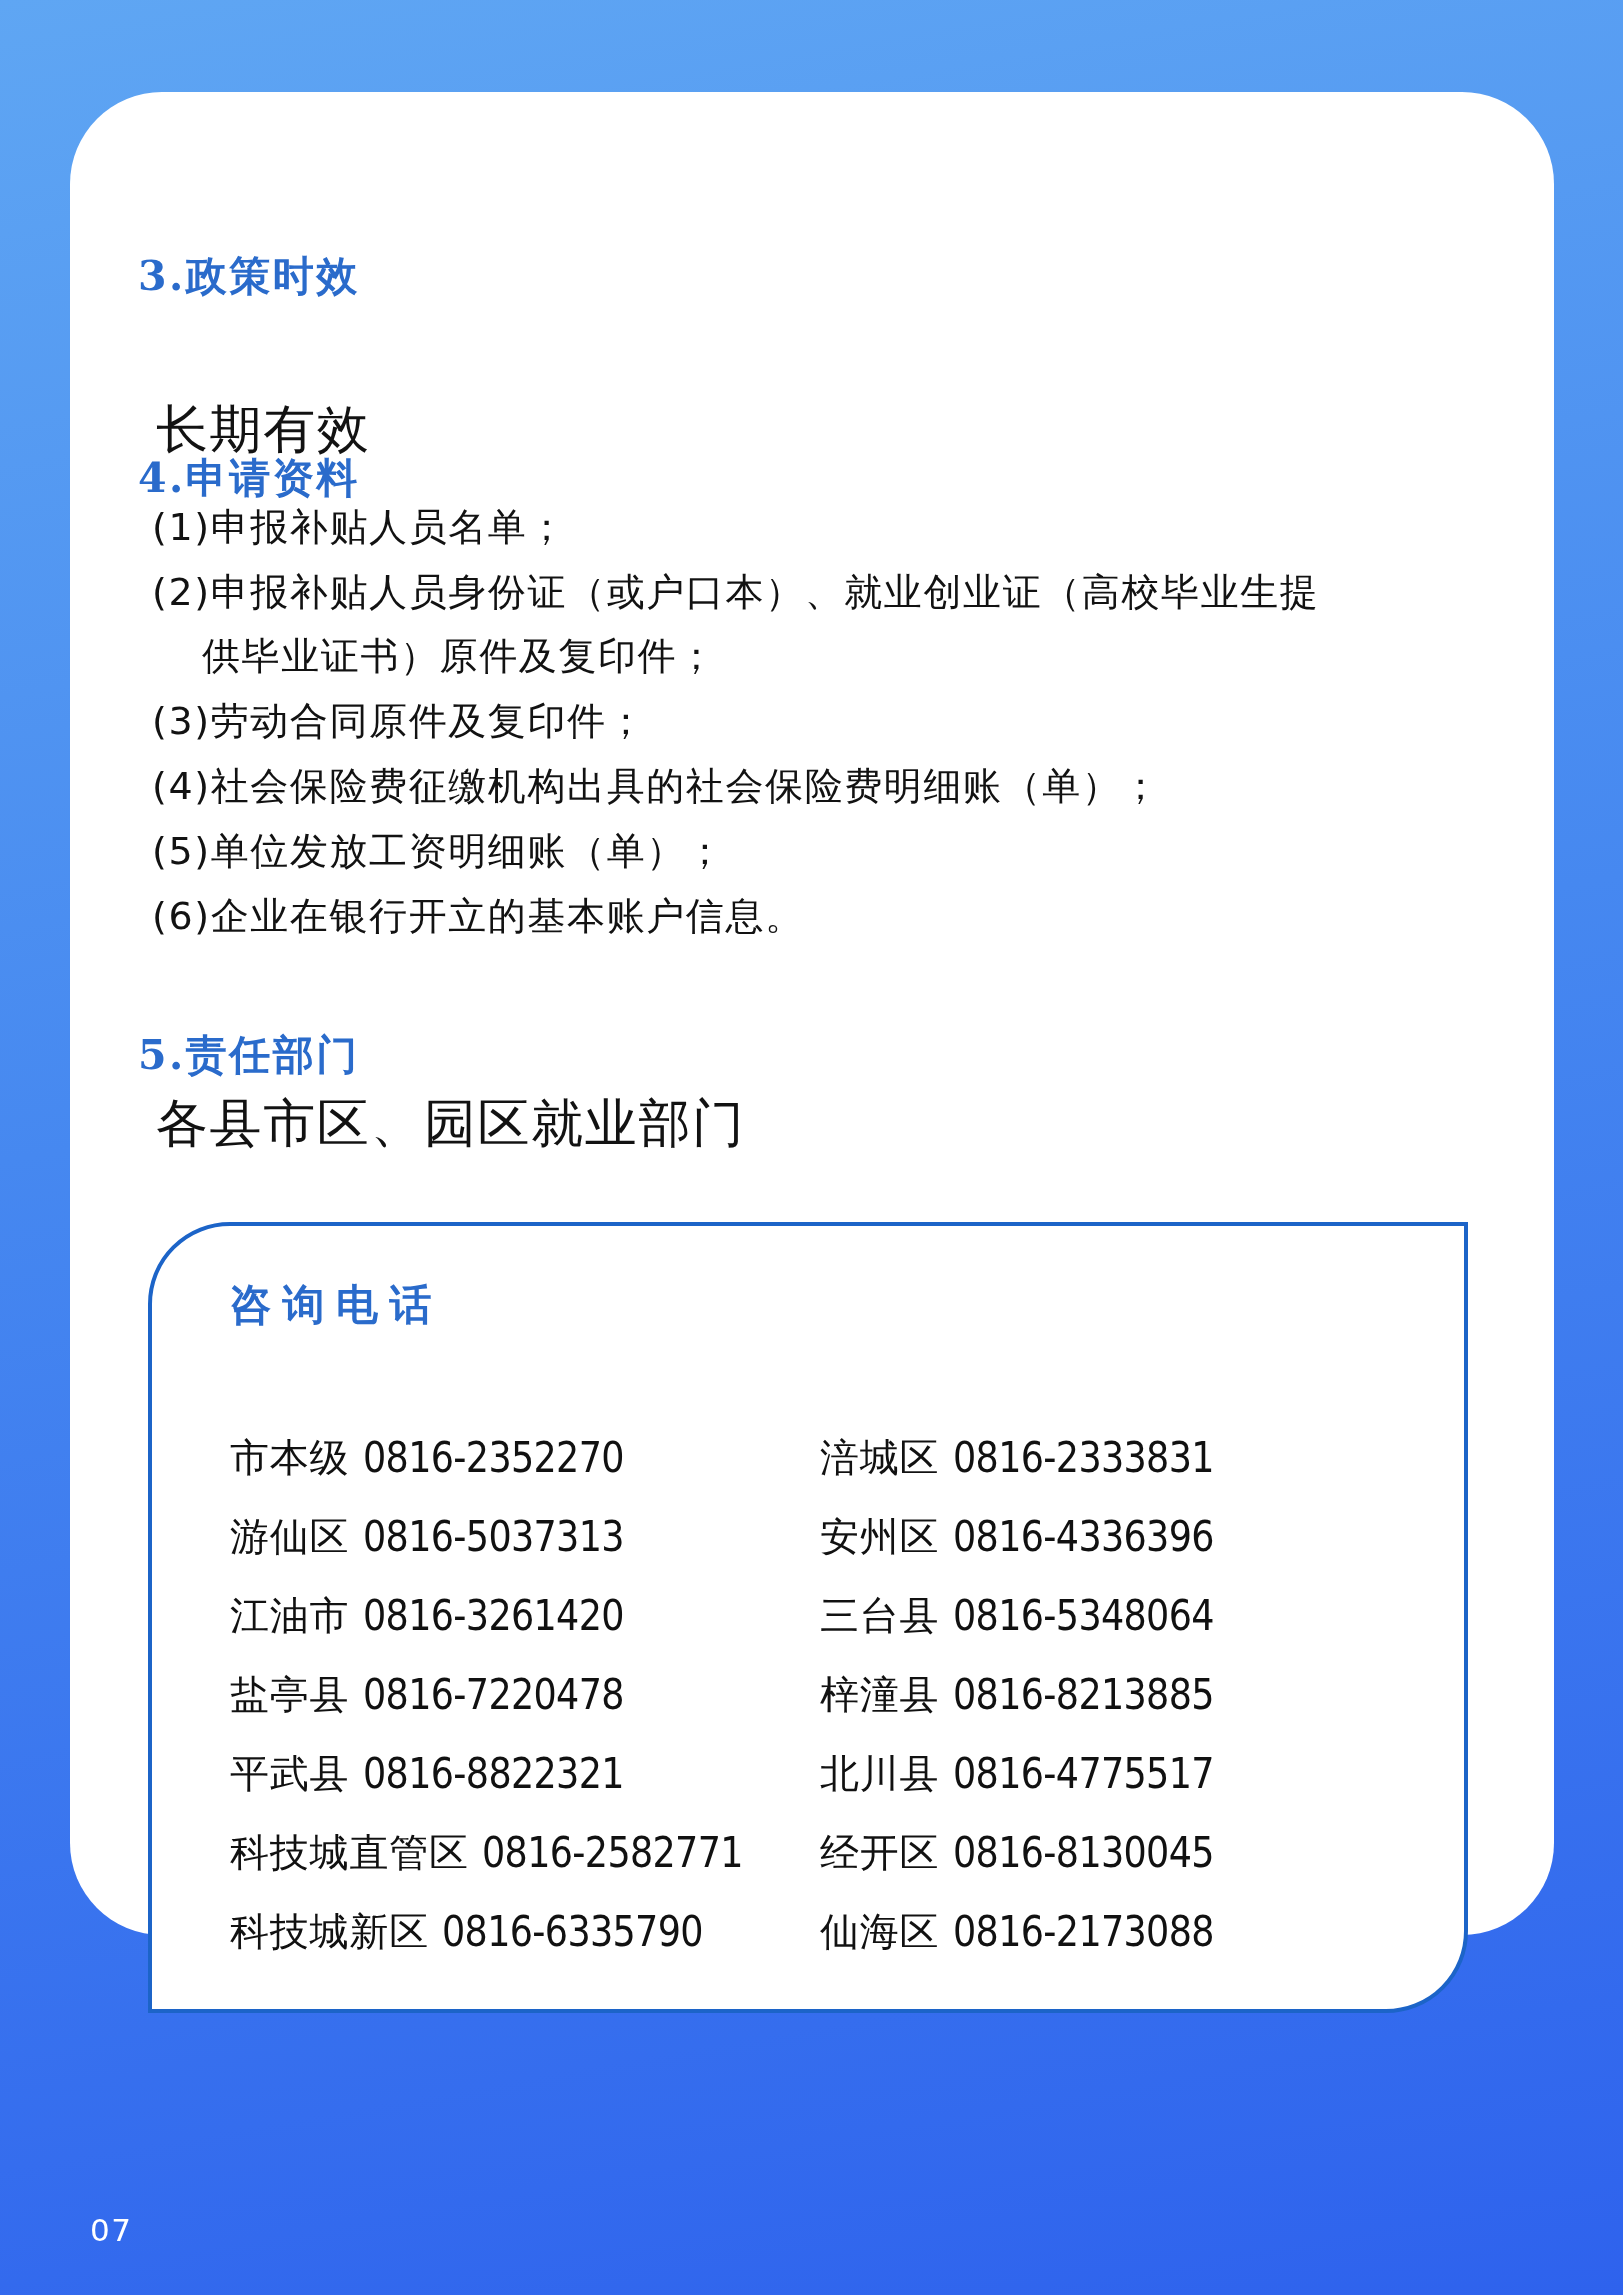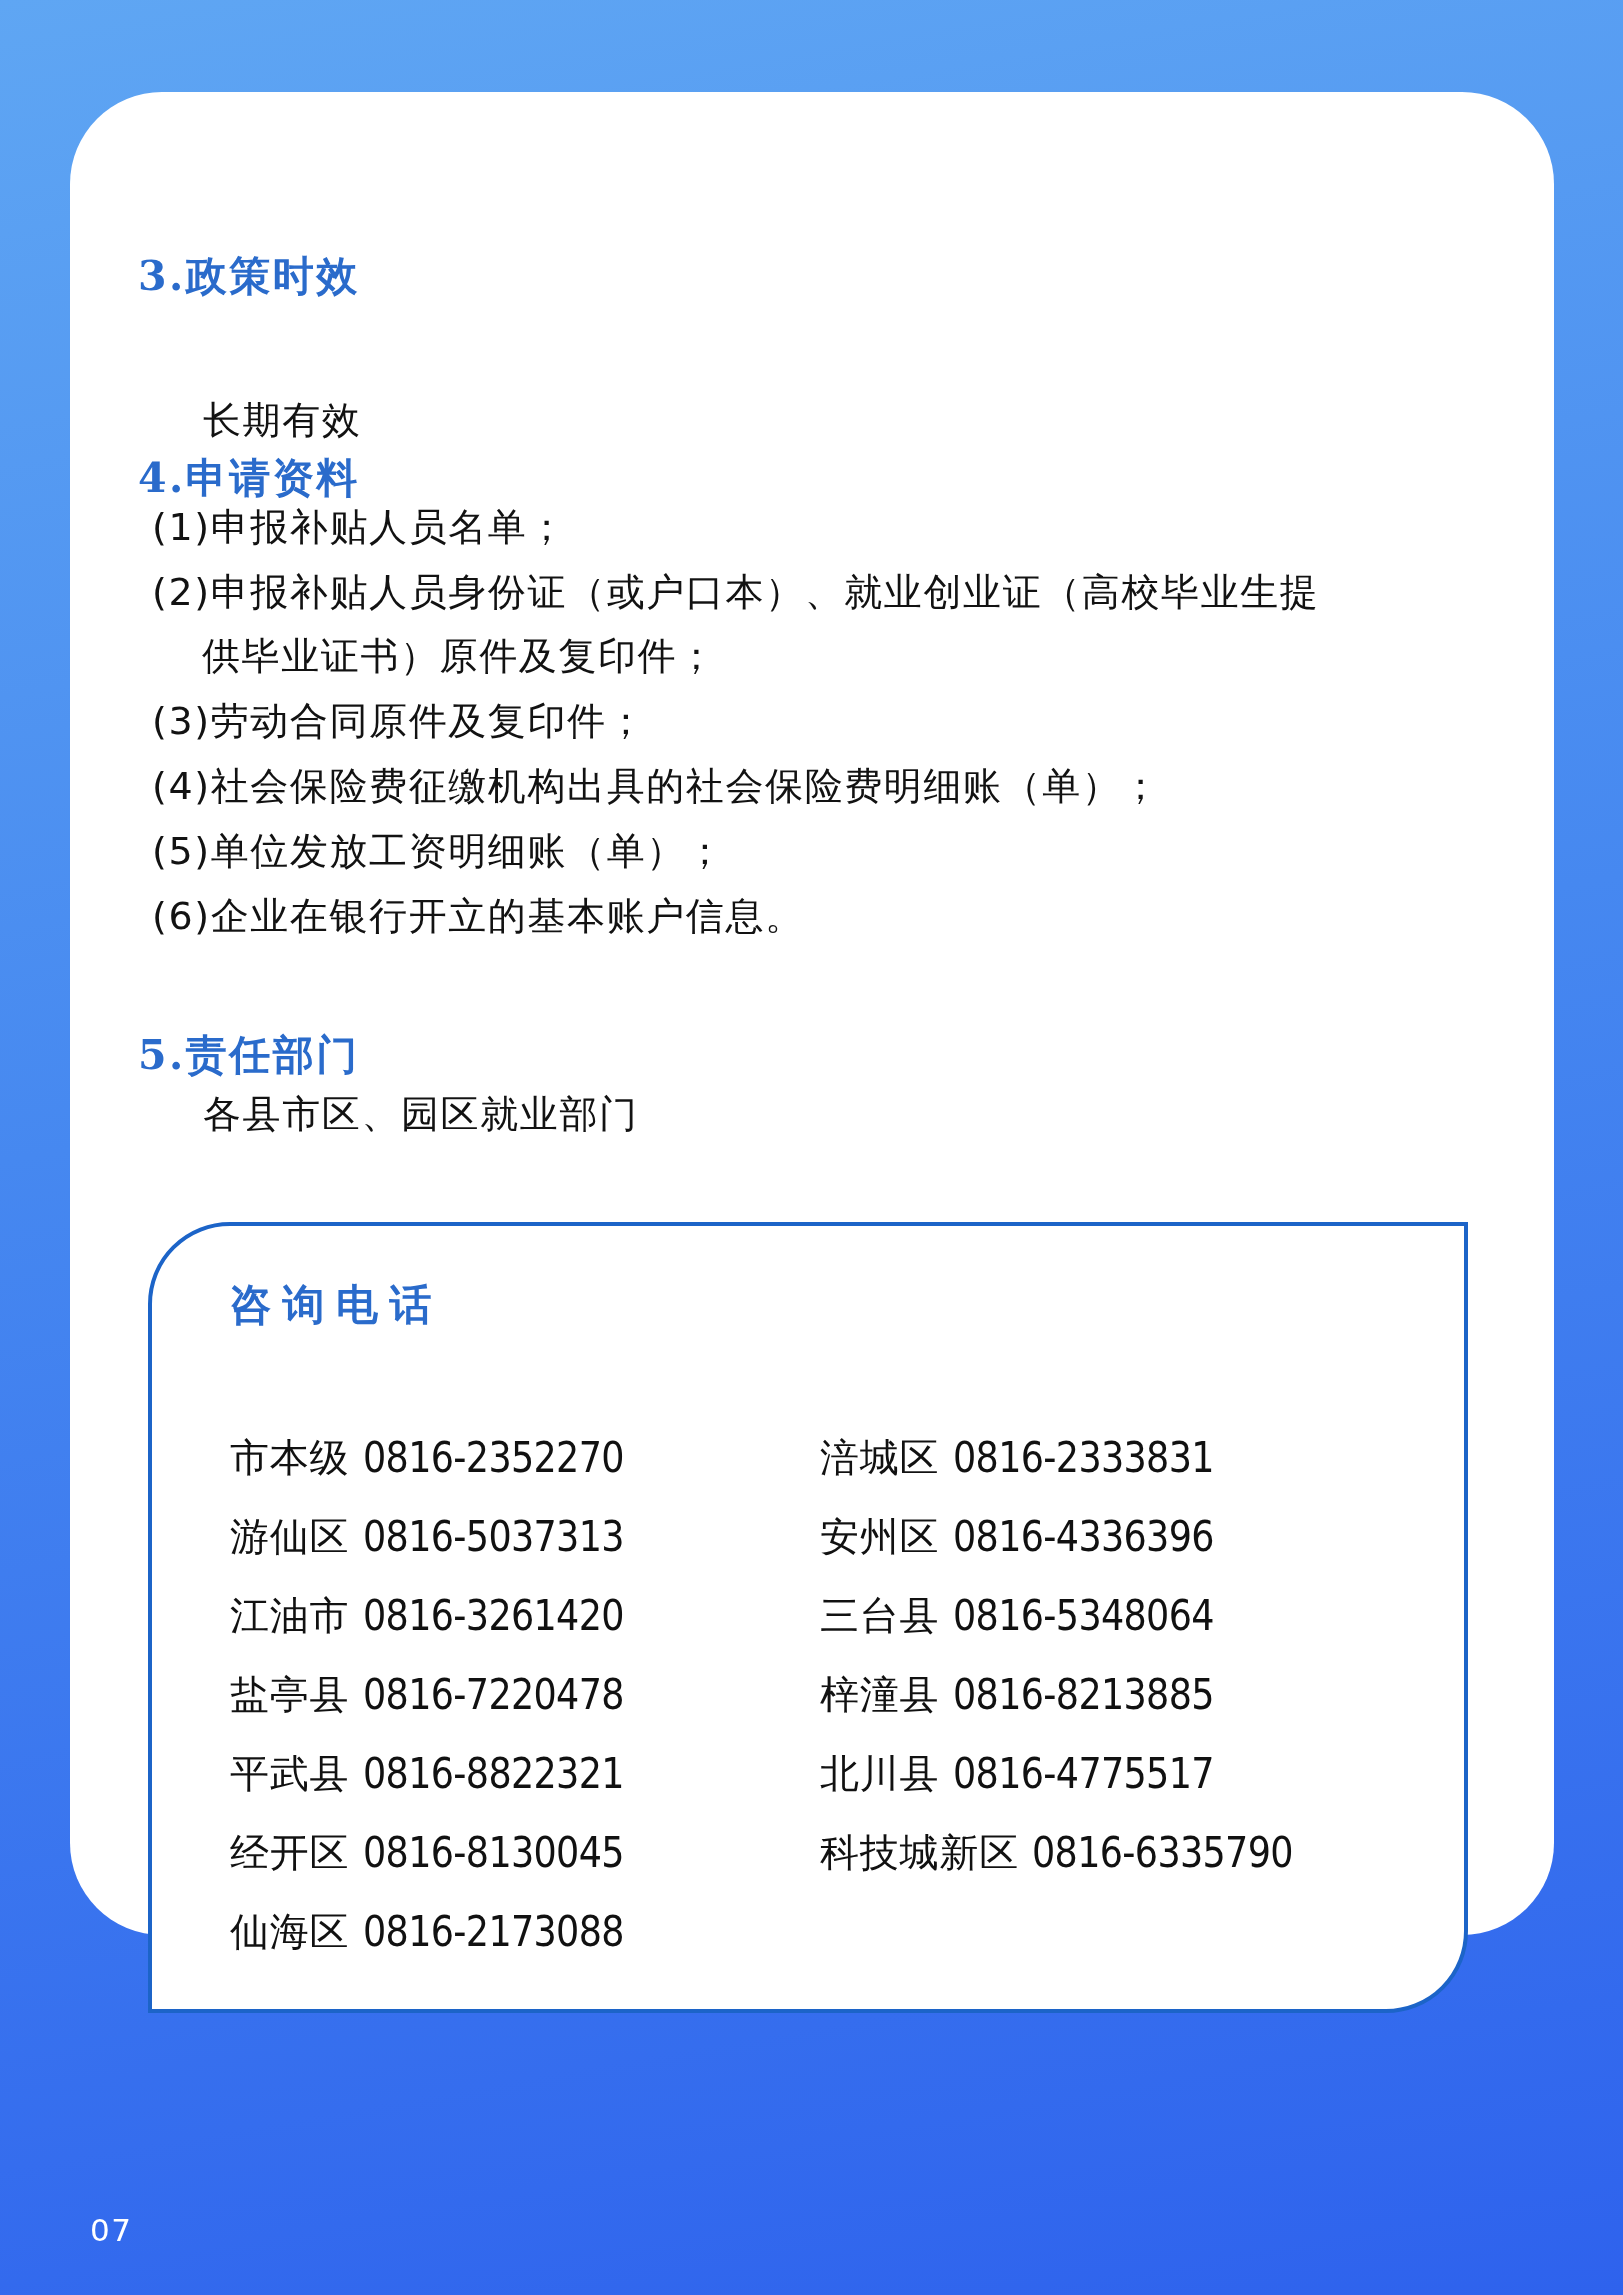--- a/index.html
+++ b/index.html
@@ -14,23 +14,22 @@
     background:#ffffff;border-radius:92px;
   }
   .sec-heading{
     position:absolute;left:68px;
     font-family:"DejaVu Serif","Liberation Serif",serif;
     font-weight:700;font-size:41px;color:#2A6BCB;letter-spacing:2.5px;
     white-space:nowrap;
   }
   .body-line{
     position:absolute;left:86px;
-    font-size:38px;color:#121212;letter-spacing:1.6px;white-space:nowrap;
+    font-size:52px;color:#121212;letter-spacing:1.6px;white-space:nowrap;
     font-family:"DejaVu Sans","Liberation Sans",sans-serif;
-    margin-left:47px;
   }
   .list-line{
     position:absolute;left:82px;
     font-size:38px;color:#121212;letter-spacing:1.6px;white-space:nowrap;
     font-family:"DejaVu Sans","Liberation Sans",sans-serif;
   }
   .list-line.cont{left:132px;text-align:center;}
   .phone-box{
     position:absolute;left:78px;top:1130px;width:1320px;height:791px;
     border:4.9px solid #1C64C8;border-radius:82px 0 82px 0;
@@ -96,20 +95,21 @@
 
       <div class="phone-cell"><span>江油市</span> <span class="num">0816-3261420</span></div>
       <div class="phone-cell"><span>三台县</span> <span class="num">0816-5348064</span></div>
 
       <div class="phone-cell"><span>盐亭县</span> <span class="num">0816-7220478</span></div>
       <div class="phone-cell"><span>梓潼县</span> <span class="num">0816-8213885</span></div>
 
       <div class="phone-cell"><span>平武县</span> <span class="num">0816-8822321</span></div>
       <div class="phone-cell"><span>北川县</span> <span class="num">0816-4775517</span></div>
 
+      <div class="phone-cell"><span>科技城直管区</span> <span class="num">0816-2582771</span></div>
       <div class="phone-cell"><span>经开区</span> <span class="num">0816-8130045</span></div>
 
       <div class="phone-cell"><span>科技城新区</span> <span class="num">0816-6335790</span></div>
       <div class="phone-cell"><span>仙海区</span> <span class="num">0816-2173088</span></div>
 
     </div>
   </div>
 
 </div>
 

